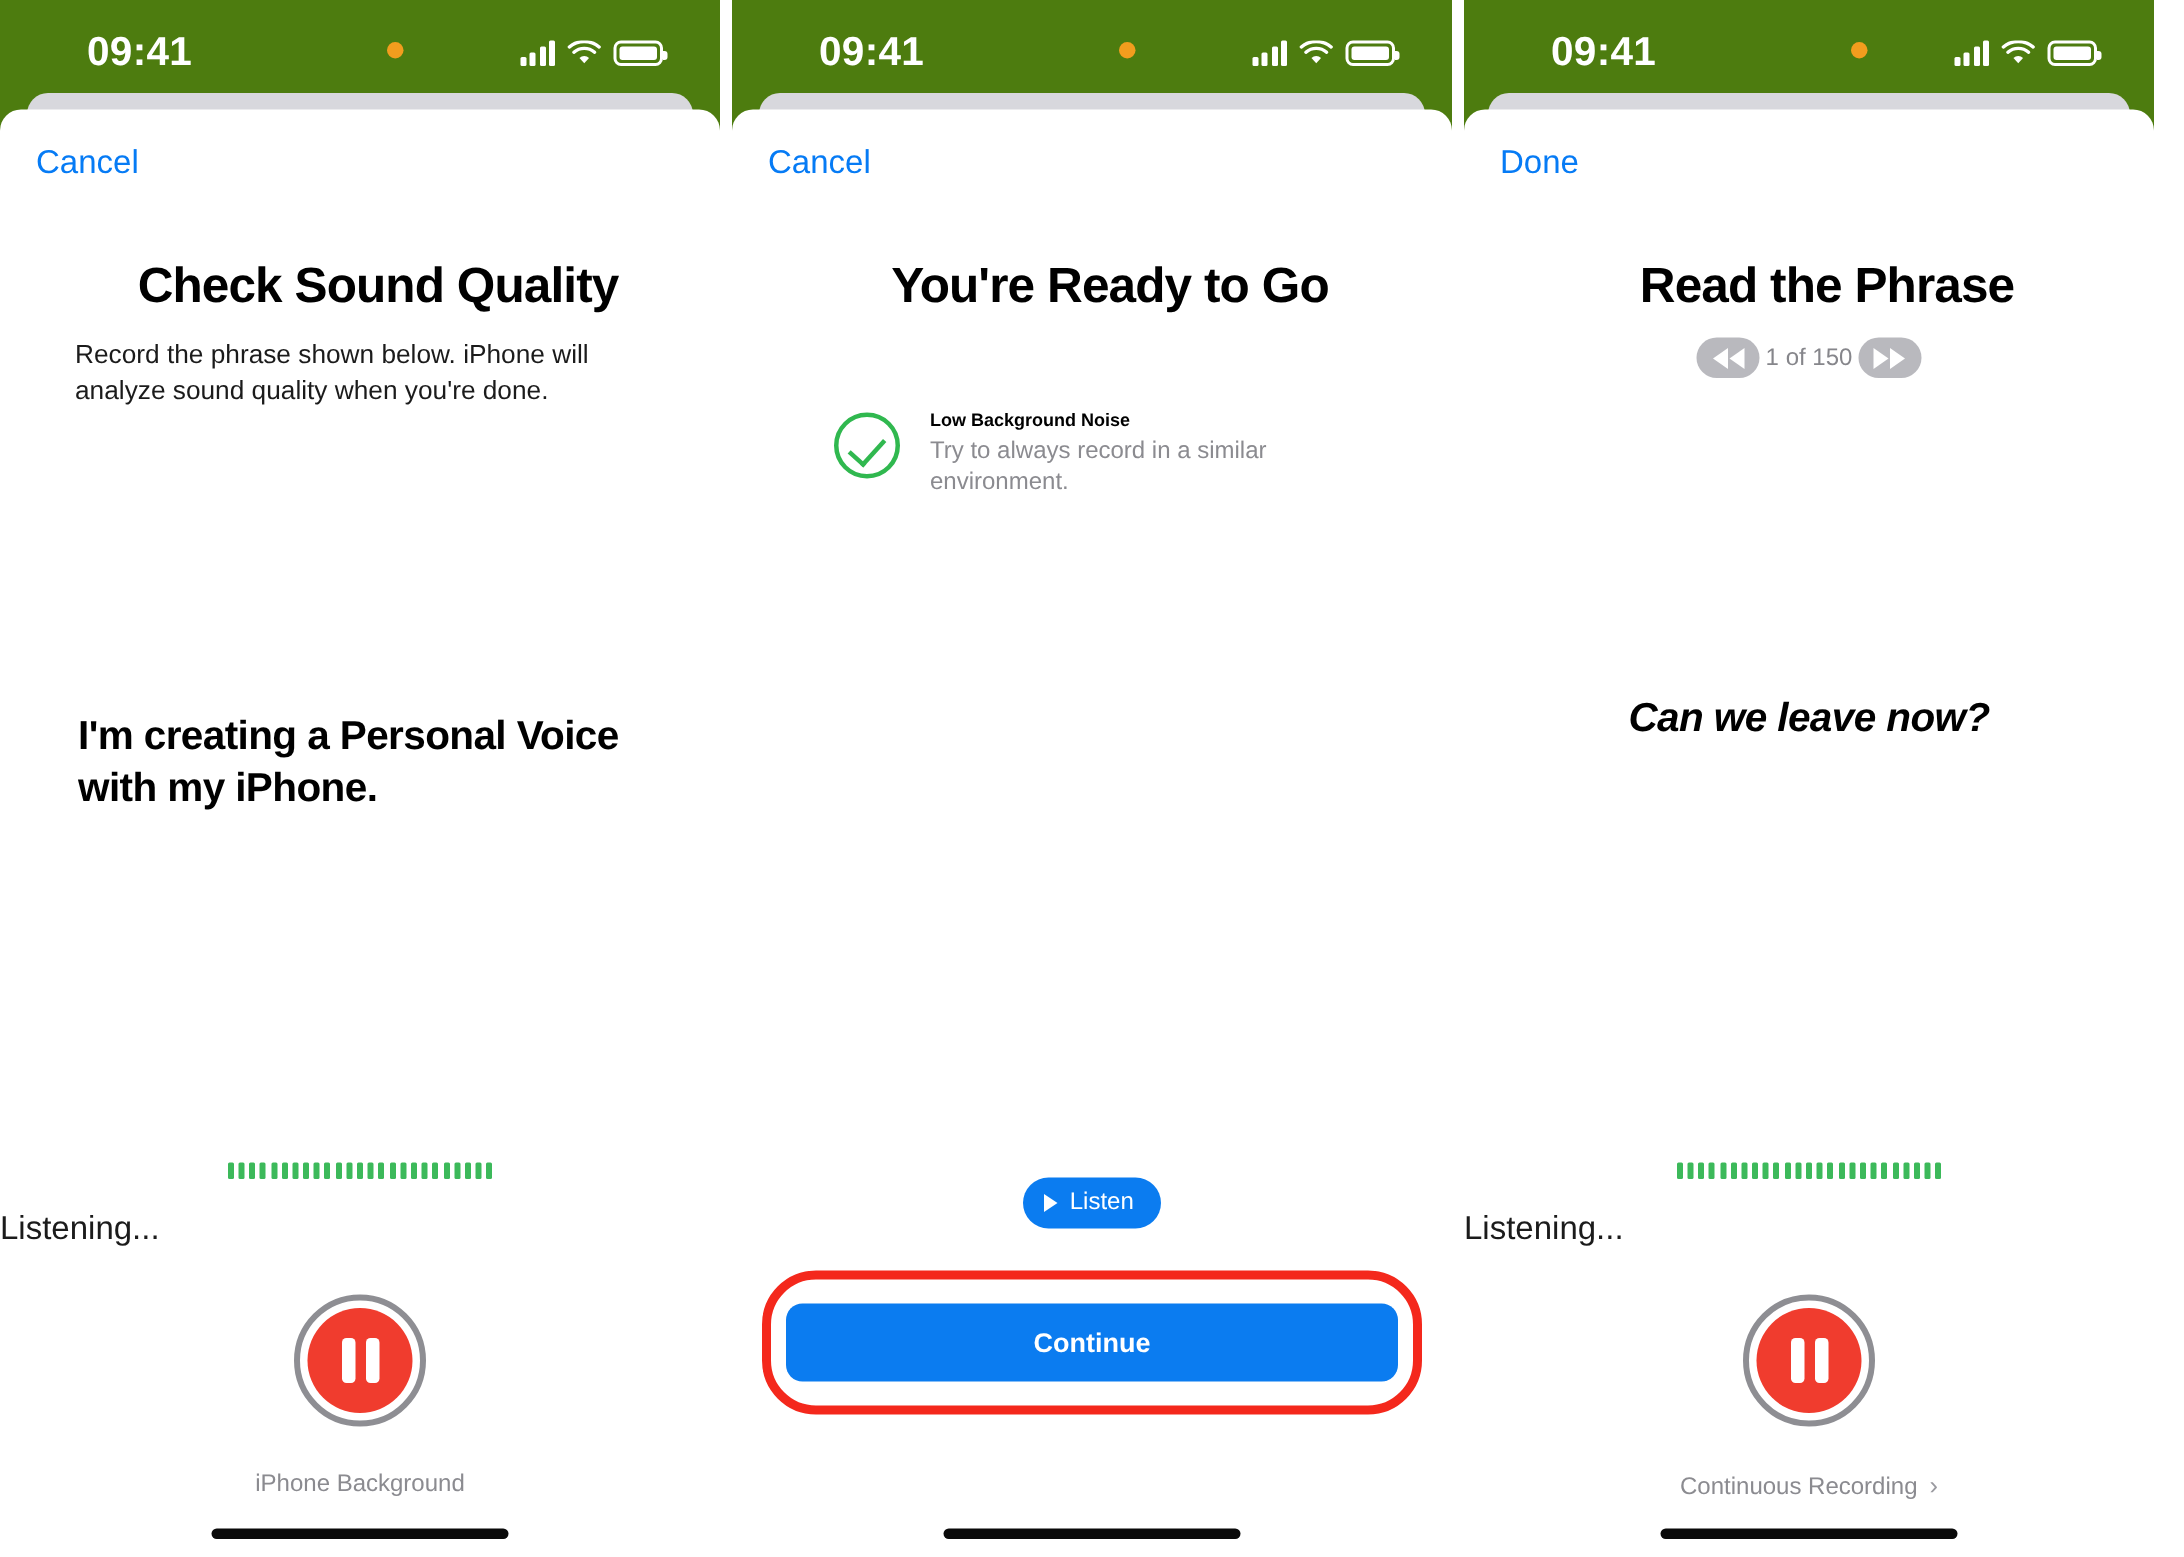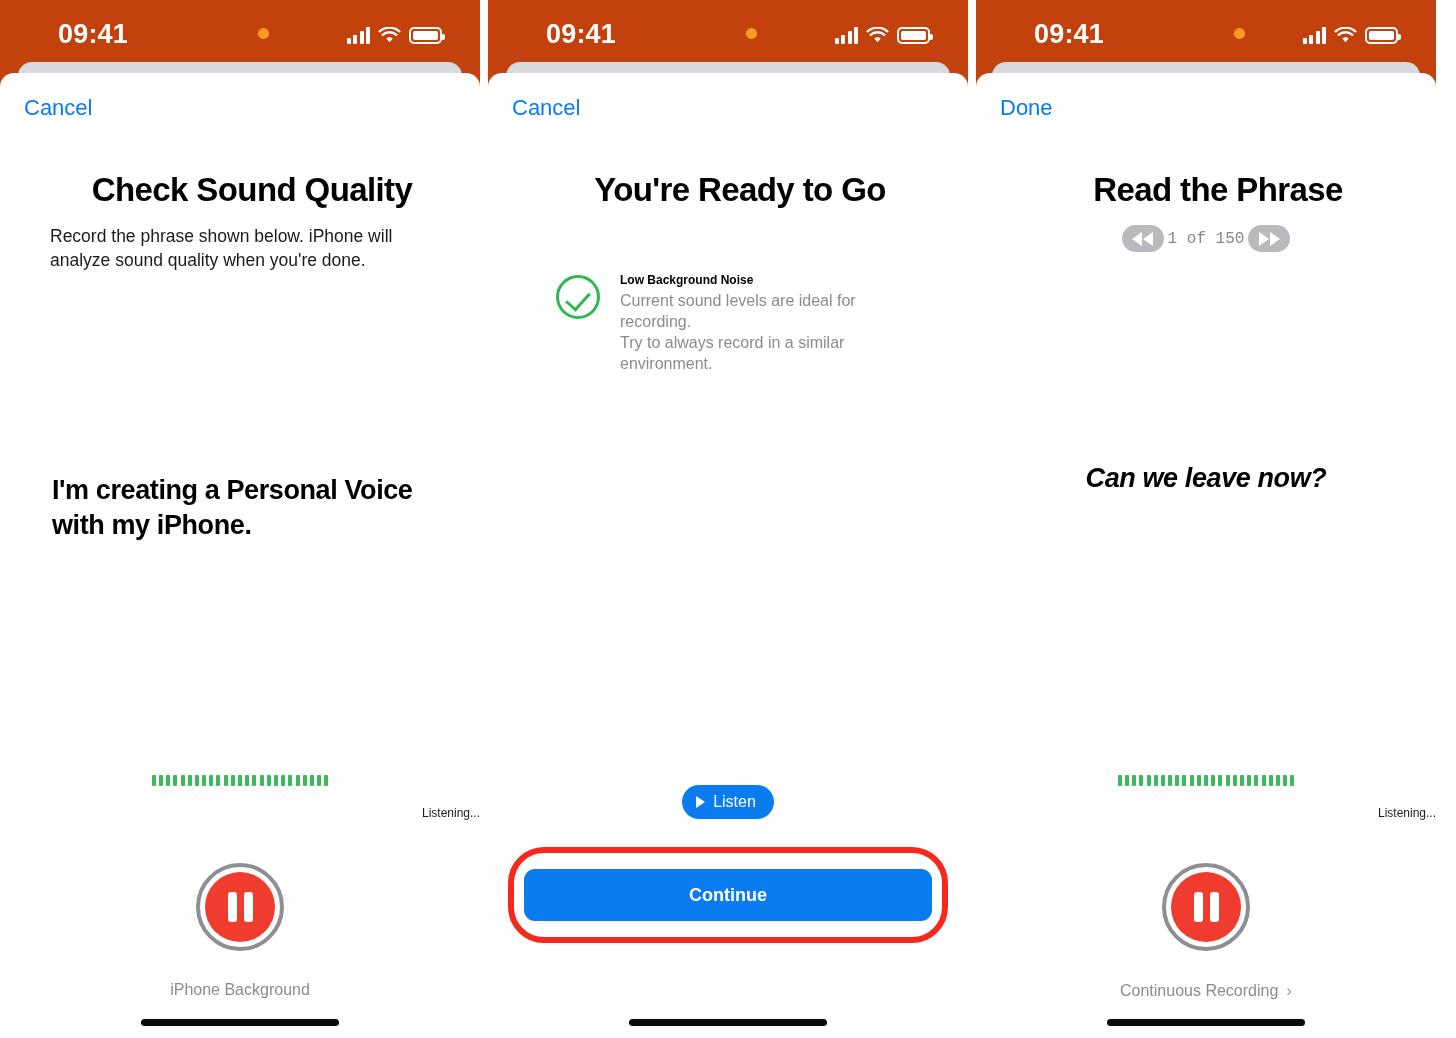--- a/index.html
+++ b/index.html
@@ -12,21 +12,21 @@
   }
   .screens {
     display: flex;
     width: 1456px; height: 1038px;
     background: #ffffff;
   }
   .panel {
     position: relative;
     width: 480px;
     height: 1038px;
-    background: #c2410c;
+    background: #4d7c0f;
     overflow: hidden;
     flex: 0 0 480px;
   }
   .panel.mid  { margin-left: 8px; }
   .panel.last { margin-left: 8px; width: 460px; flex: 0 0 460px; }
 
   
   .statusbar {
     position: absolute; top: 0; left: 0; right: 0;
     height: 66px;
@@ -91,21 +91,21 @@
     padding-left: 24px;
   }
   .subtitle {
     position: absolute; left: 50px; right: 50px; top: 152px;
     font-size: 17.5px; color: #1b1b1b; line-height: 1.35;
   }
 
   
   .pager {
     position: absolute; left: 0; right: 0; top: 152px;
-    display: flex; align-items: center; justify-content: center; gap: 4px; font-family: Liberation Mono, monospace;
+    display: flex; align-items: center; justify-content: center; gap: 4px;
   }
   .pagerbtn {
     width: 42px; height: 27px; border-radius: 13.5px;
     background: #b9b9be; border: none; cursor: pointer;
     display: flex; align-items: center; justify-content: center; gap: 1px;
   }
   .tri {
     width: 0; height: 0;
     border-top: 7px solid transparent; border-bottom: 7px solid transparent;
   }
@@ -141,21 +141,21 @@
   .phrase.center { left: 40px; right: 40px; top: 388px; text-align: center; font-style: italic; }
 
   
   .wave {
     position: absolute; left: 0; right: 0; top: 702px;
     display: flex; justify-content: center; align-items: center; gap: 3.2px;
   }
   .wave i { display: block; width: 4px; height: 11px; background: #3cb95a; border-radius: 1px; }
   .listening {
     position: absolute; left: 0; right: 0; top: 733px;
-    text-align: right; font-size: 12px; color: #1b1b1b;
+    text-align: left; font-size: 22px; color: #1b1b1b;
   }
 
   
   .recwrap {
     position: absolute; left: 0; right: 0; top: 790px;
     display: flex; justify-content: center;
   }
   .recbtn {
     width: 88px; height: 88px; border-radius: 50%;
     border: 4px solid #8e8e93; background: transparent;
@@ -309,21 +309,20 @@
       </div>
     </div>
     <div class="sheet-back"></div>
     <div class="sheet">
       <button class="navbtn">Cancel</button>
       <div class="title">You're Ready to Go</div>
       <div class="statusrow">
         <span class="check"></span>
         <div>
           <div class="st-title">Low Background Noise</div>
-          <div class="st-line">Current sound levels are ideal for recording.</div>
           <div class="st-line">Try to always record in a similar environment.</div>
         </div>
       </div>
       <div class="listenwrap">
         <button class="listenbtn">
           <span class="tri r"></span>
           <span>Listen</span>
         </button>
       </div>
       <div class="contwrap">

